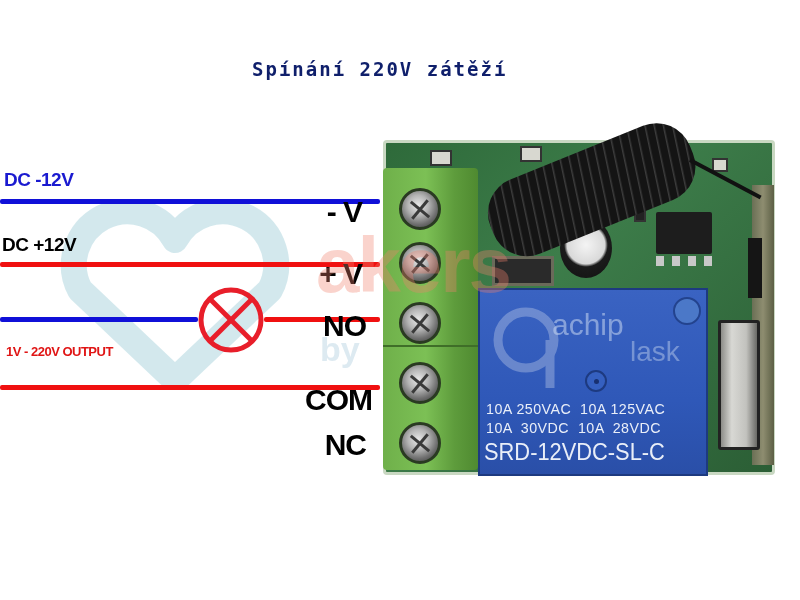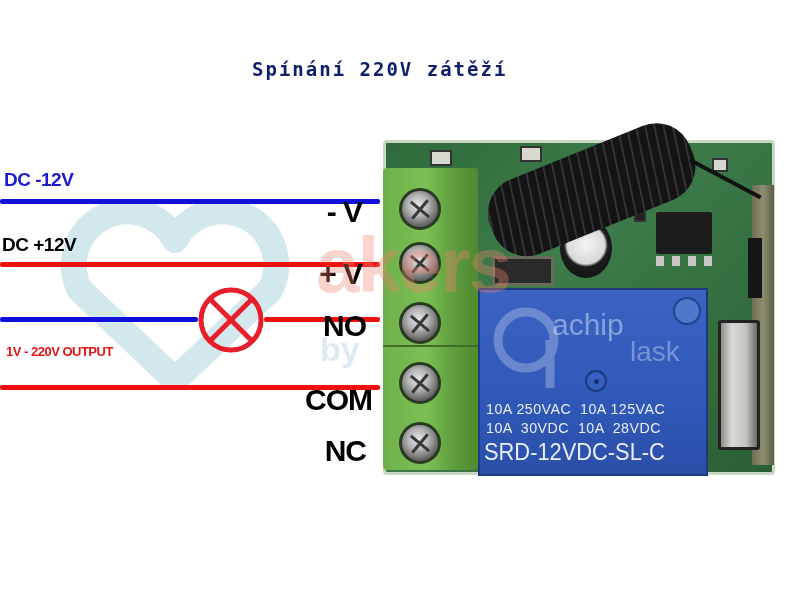--- a/index.html
+++ b/index.html
@@ -168,21 +168,21 @@
 <div class="screw" style="left:399px;top:188px;"></div>
 <div class="screw" style="left:399px;top:242px;"></div>
 <div class="screw" style="left:399px;top:302px;"></div>
 <div class="screw" style="left:399px;top:362px;"></div>
 <div class="screw" style="left:399px;top:422px;"></div>
 
 <div class="term-lbl" style="left:282px;top:195px;">- V</div>
 <div class="term-lbl" style="left:282px;top:257px;">+ V</div>
 <div class="term-lbl" style="left:286px;top:309px;">NO</div>
 <div class="term-lbl" style="left:292px;top:375px;margin-top:8px;">COM</div>
-<div class="term-lbl" style="left:286px;top:428px;margin-top:6px;">NC</div>
+<div class="term-lbl" style="left:286px;top:428px;">NC</div>
 
 <div class="relay"></div>
 <div class="relay-circle"></div>
 <div class="relay-dot"></div>
 <div class="relay-text small" style="left:486px;top:400px;">10A 250VAC  10A 125VAC</div>
 <div class="relay-text small" style="left:486px;top:419px;">10A  30VDC  10A  28VDC</div>
 <div class="relay-text model" style="left:484px;top:439px;">SRD-12VDC-SL-C</div>
 
 <div class="wm-laska">akers</div>
 <div class="wm-by">by</div>

